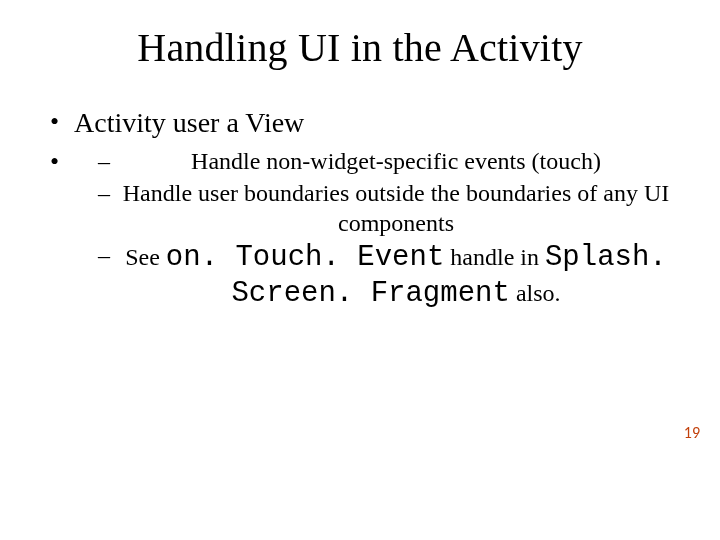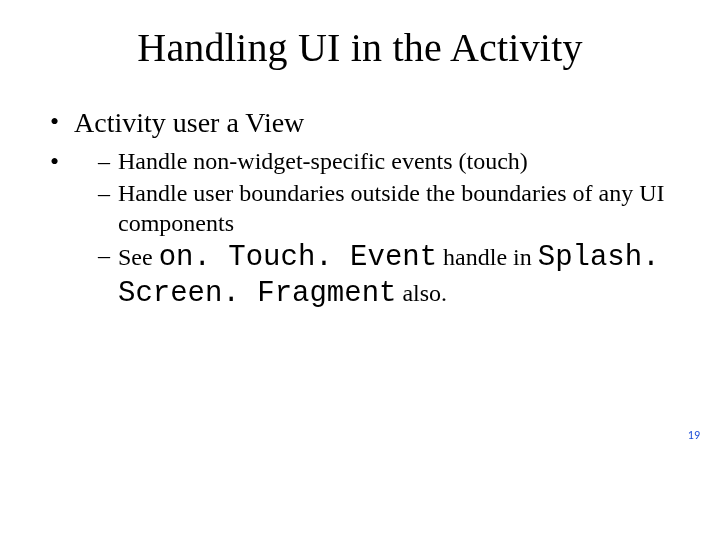--- a/index.html
+++ b/index.html
@@ -59,38 +59,39 @@
     list-style: none;
     margin: 6px 0 0 0;
     padding: 0 0 0 24px;
     font-size: 24px;
     line-height: 1.25;
   }
   ul.level2 > li {
     position: relative;
     padding-left: 20px;
     margin: 0 0 2px 0;
+    text-align: center;
   }
   ul.level2 > li::before {
     content: "–";
     position: absolute;
     left: 0;
     top: 0;
   }
   .code {
     font-family: "Courier New", Courier, monospace;
     font-size: 29px;
   }
   .pagenum {
     position: absolute;
     right: 20px;
     bottom: 14px;
     font-family: Calibri, Arial, sans-serif;
-    font-size: 12px;
-    color: #1d4ed8;
+    font-size: 16px;
+    color: #c2410c;
   }
 </style>
 </head>
 <body>
 
 <div class="slide">
 
   <div class="title">Handling UI in the Activity</div>
 
   <div class="body">

